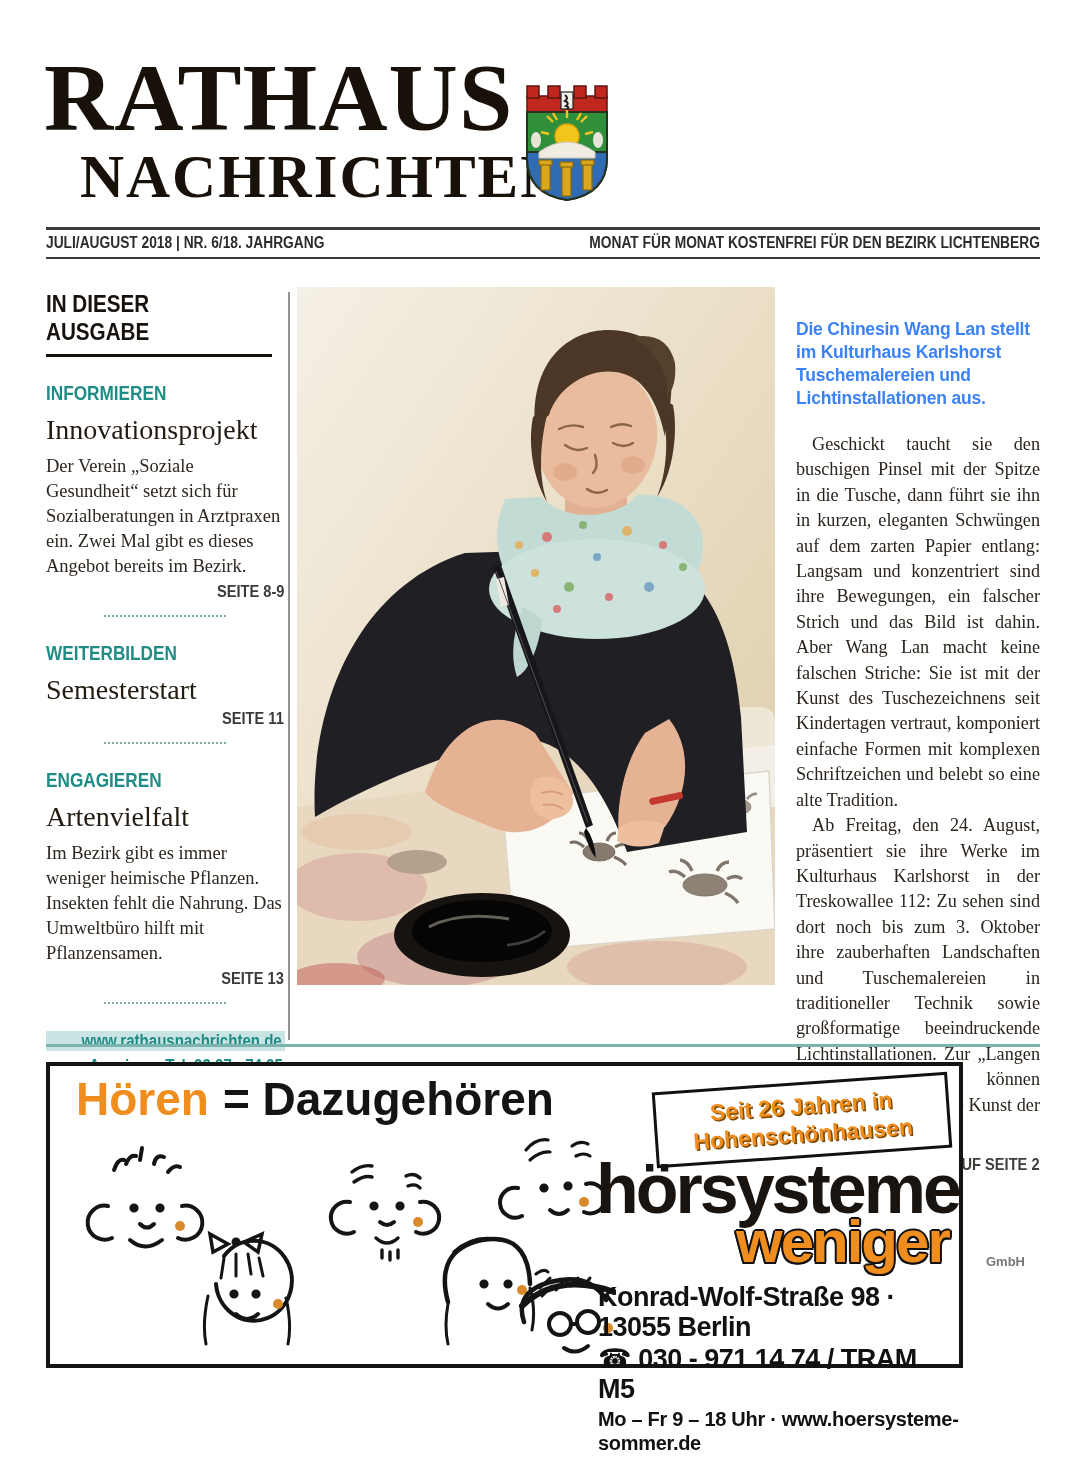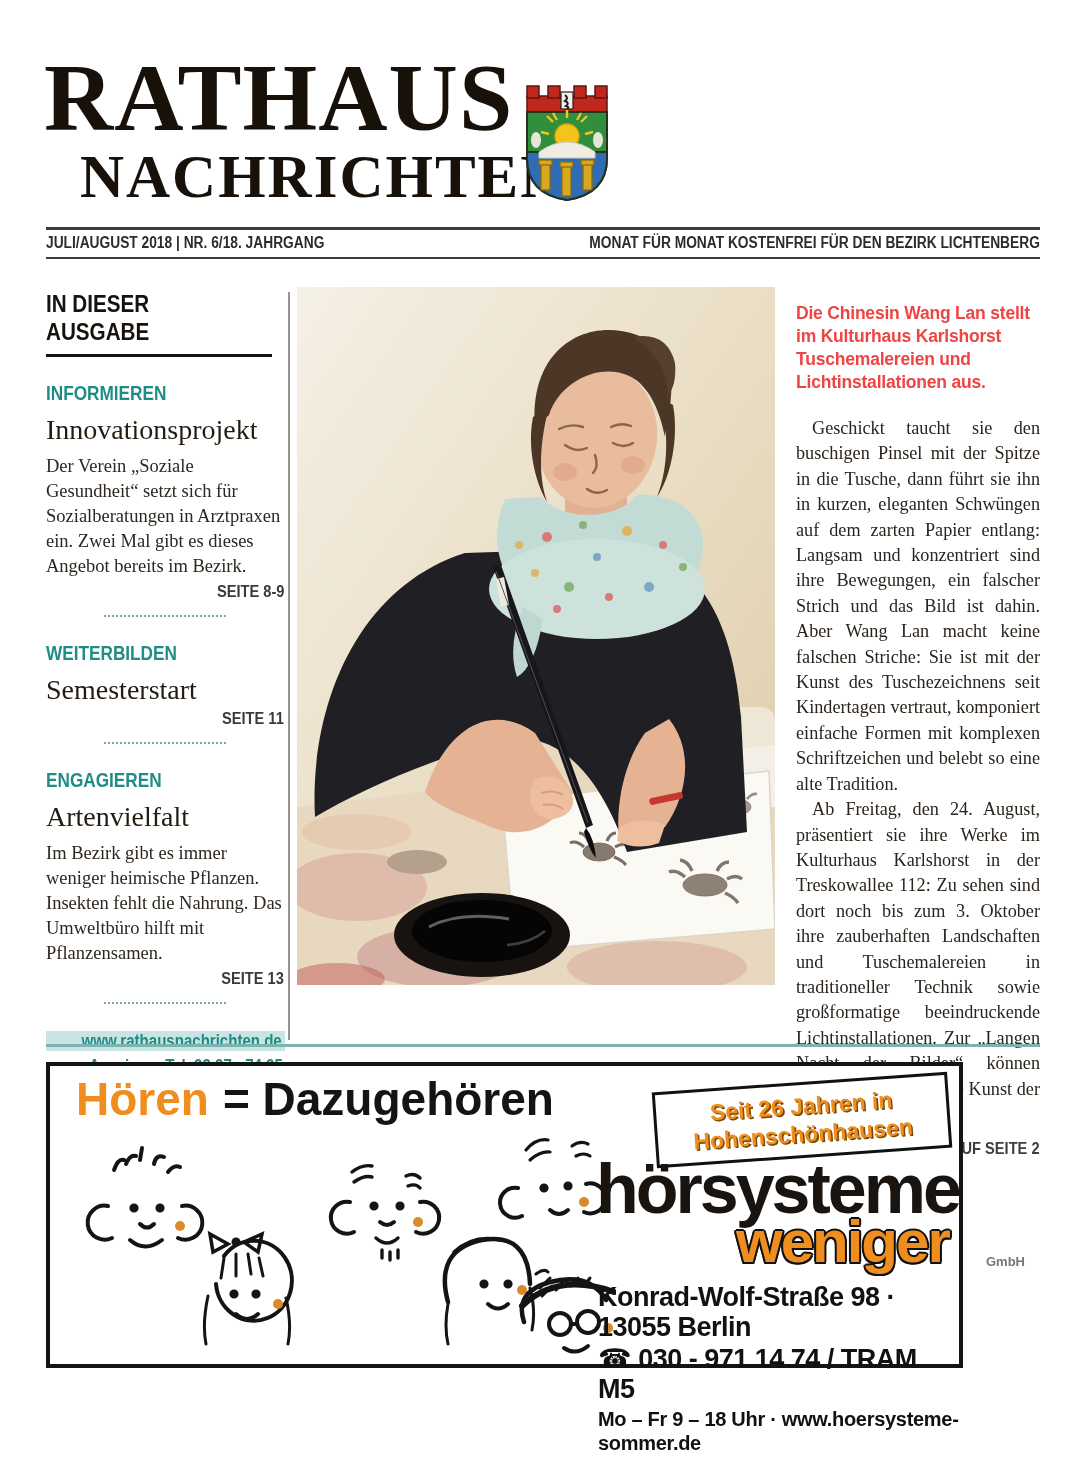--- a/index.html
+++ b/index.html
@@ -45,22 +45,22 @@
 
   
   .photo { left:297px; top:287px; width:478px; height:698px; }
   .caption { left:297px; top:994px; width:478px; font-size:15.5px; line-height:22px;
              color:#6e6c69; letter-spacing:-0.2px; }
   .caption .credit { position:absolute; right:0; bottom:1px; }
 
   
   .article { left:796px; top:286px; width:244px; }
   .article h1 { font-weight:bold; font-size:55px; line-height:58px; color:#1f160b; }
-  .lead { font-weight:bold; font-size:17.5px; line-height:23px; color:#ef4444;
-          letter-spacing:-0.2px; margin-top:16px; }
+  .lead { font-weight:bold; font-size:17.5px; line-height:23px; color:#3b82f6;
+          letter-spacing:-0.2px; margin-top:32px; }
   .body-copy { margin-top:22px; }
   .body-copy p { font-size:18.2px; line-height:25.4px; text-align:justify;
                  text-indent:16px; color:#2b241d; hyphens:auto; }
   .continuation { text-align:right; font-weight:bold; font-size:17px; color:#403e3b; margin-top:12px; }
 
   .teal-rule { left:46px; right:40px; top:1044px; height:3px; background:#7ab4b1; }
 
   
   .ad-box { left:46px; top:1062px; width:917px; height:306px; border:4px solid #141414; background:#fff; }
   .ad-headline { position:absolute; left:26px; top:8px; font-weight:bold; font-size:46px; line-height:1.1; }

